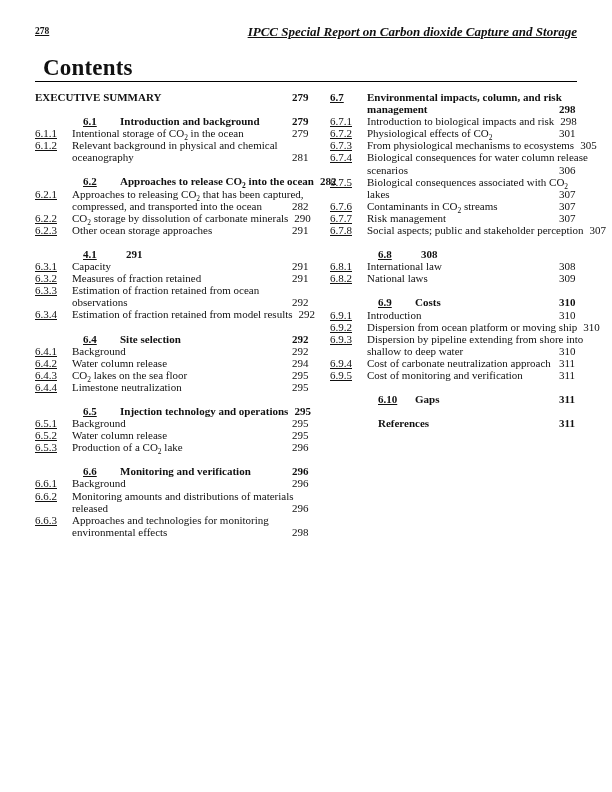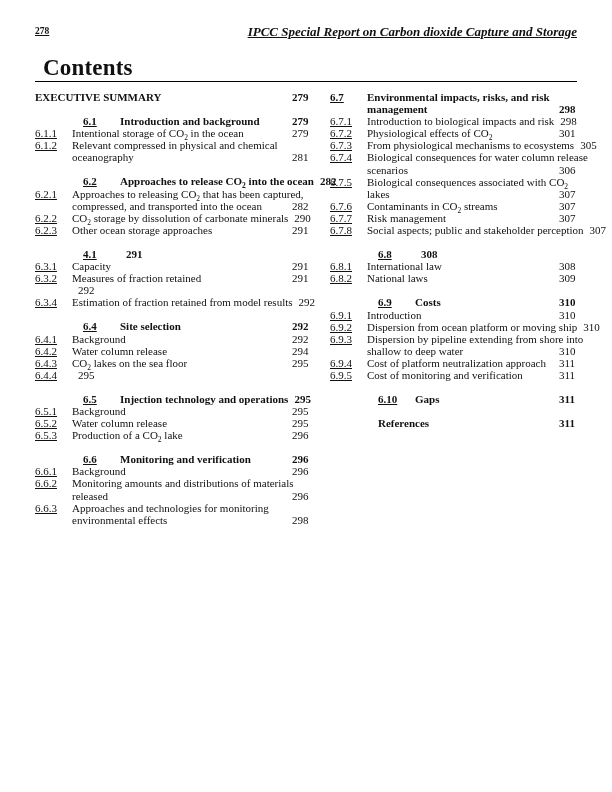--- a/index.html
+++ b/index.html
@@ -94,21 +94,21 @@
         <div class="entry">
           <div class="row">
             <span class="num">6.1.1</span>
             <span class="txt">Intentional storage of CO<sub>2</sub> in the ocean</span>
             <span class="pg">279</span>
           </div>
         </div>
         <div class="entry">
           <div class="row">
             <span class="num">6.1.2</span>
-            <span class="txt">Relevant compressed in physical and chemical</span>
+            <span class="txt">Relevant background in physical and chemical</span>
             <span class="pg"></span>
           </div>
           <div class="row">
             <span class="num"></span>
             <span class="txt">oceanography</span>
             <span class="pg">281</span>
           </div>
         </div>
         <div class="entry bold gap">
           <div class="row">
@@ -158,21 +158,27 @@
         </div>
         <div class="entry">
           <div class="row">
             <span class="num">6.3.2</span>
             <span class="txt">Measures of fraction retained</span>
             <span class="pg">291</span>
           </div>
         </div>
         <div class="entry">
           <div class="row">
-            <span class="num"></span>
+            <span class="num">6.3.3</span>
+            <span class="txt">Estimation of fraction retained from ocean</span>
+            <span class="pg"></span>
+          </div>
+          <div class="row">
+            <span class="num"></span>
+            <span class="txt">observations</span>
             <span class="pg">292</span>
           </div>
         </div>
         <div class="entry">
           <div class="row">
             <span class="num">6.3.4</span>
             <span class="txt">Estimation of fraction retained from model results</span>
             <span class="pg">292</span>
           </div>
         </div>
@@ -200,20 +206,21 @@
         <div class="entry">
           <div class="row">
             <span class="num">6.4.3</span>
             <span class="txt">CO<sub>2</sub> lakes on the sea floor</span>
             <span class="pg">295</span>
           </div>
         </div>
         <div class="entry">
           <div class="row">
             <span class="num">6.4.4</span>
+            <span class="txt">Limestone neutralization</span>
             <span class="pg">295</span>
           </div>
         </div>
         <div class="entry bold gap">
           <div class="row">
             <span class="num">6.5</span>
             <span class="txt">Injection technology and operations</span>
             <span class="pg">295</span>
           </div>
         </div>
@@ -274,21 +281,21 @@
             <span class="num"></span>
             <span class="txt">environmental effects</span>
             <span class="pg">298</span>
           </div>
         </div>
       </div>
     <div class="col col-right">
         <div class="entry bold">
           <div class="row">
             <span class="num">6.7</span>
-            <span class="txt">Environmental impacts, risks, and risk</span>
+            <span class="txt">Environmental impacts, column, and risk</span>
             <span class="pg"></span>
           </div>
           <div class="row">
             <span class="num"></span>
             <span class="txt">management</span>
             <span class="pg">298</span>
           </div>
         </div>
         <div class="entry">
           <div class="row">
@@ -405,21 +412,21 @@
           </div>
           <div class="row">
             <span class="num"></span>
             <span class="txt">shallow to deep water</span>
             <span class="pg">310</span>
           </div>
         </div>
         <div class="entry">
           <div class="row">
             <span class="num">6.9.4</span>
-            <span class="txt">Cost of platform neutralization approach</span>
+            <span class="txt">Cost of carbonate neutralization approach</span>
             <span class="pg">311</span>
           </div>
         </div>
         <div class="entry">
           <div class="row">
             <span class="num">6.9.5</span>
             <span class="txt">Cost of monitoring and verification</span>
             <span class="pg">311</span>
           </div>
         </div>

